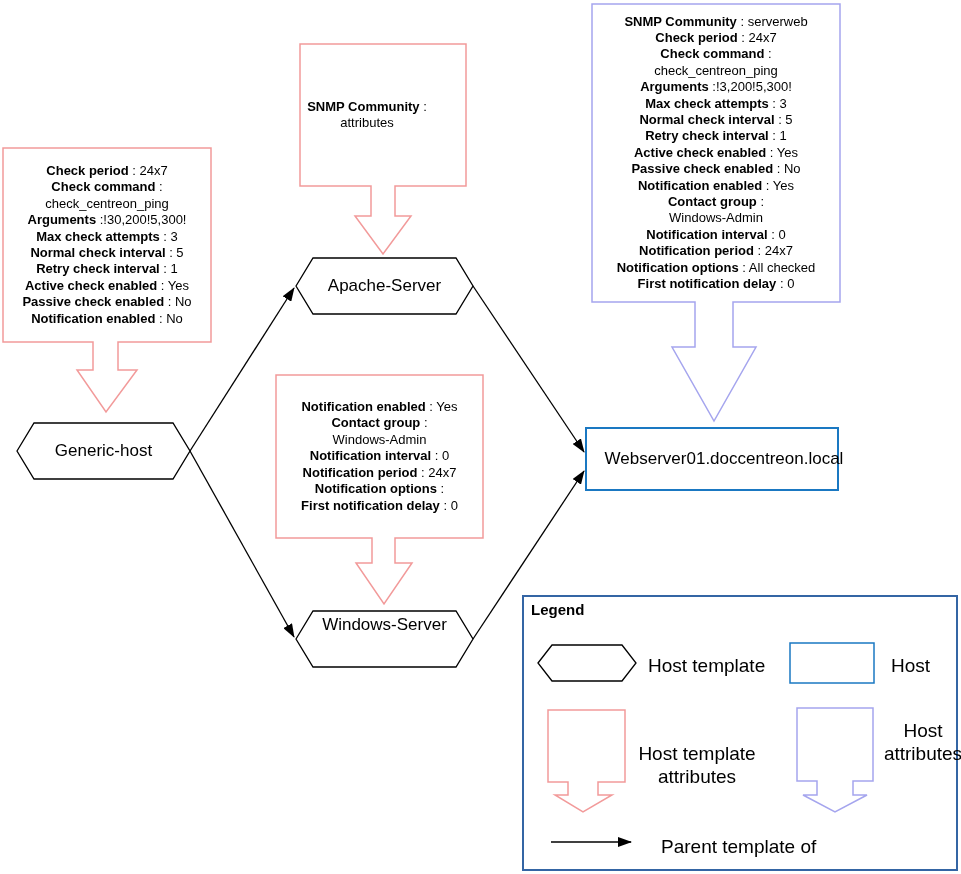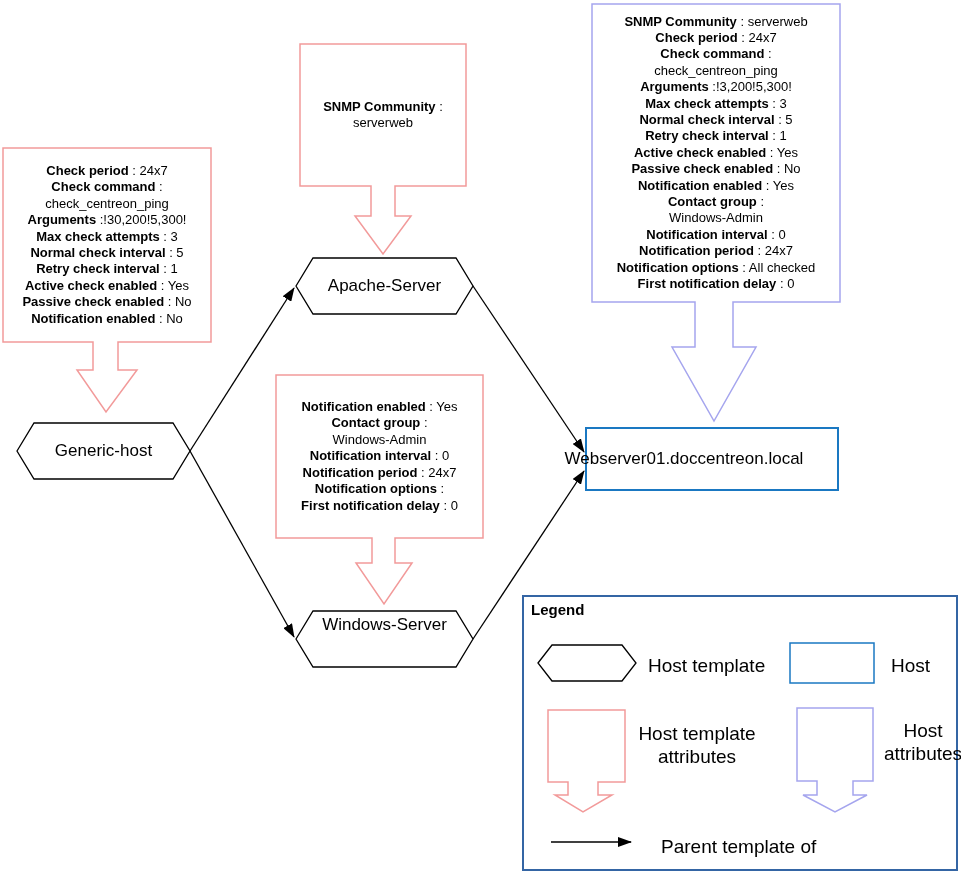--- a/index.html
+++ b/index.html
@@ -62,23 +62,23 @@
       <div class="attr-line"><b>Check command</b><span> :</span></div>
       <div class="attr-line"><span>check_centreon_ping</span></div>
       <div class="attr-line"><b>Arguments</b><span> :!30,200!5,300!</span></div>
       <div class="attr-line"><b>Max check attempts</b><span> : 3</span></div>
       <div class="attr-line"><b>Normal check interval</b><span> : 5</span></div>
       <div class="attr-line"><b>Retry check interval</b><span> : 1</span></div>
       <div class="attr-line"><b>Active check enabled</b><span> : Yes</span></div>
       <div class="attr-line"><b>Passive check enabled</b><span> : No</span></div>
       <div class="attr-line"><b>Notification enabled</b><span> : No</span></div>
     </div>
-  <div class="attr-box" style="left:300px;top:44px;width:166px;height:142px">
+  <div class="attr-box" style="left:284px;top:44px;width:166px;height:142px">
       <div class="attr-line"><b>SNMP Community</b><span> :</span></div>
-      <div class="attr-line"><span>serverweb</span></div>
+      <div class="attr-line"><span>attributes</span></div>
     </div>
   <div class="attr-box" style="left:276px;top:375px;width:207px;height:163px">
       <div class="attr-line"><b>Notification enabled</b><span> : Yes</span></div>
       <div class="attr-line"><b>Contact group</b><span> :</span></div>
       <div class="attr-line"><span>Windows-Admin</span></div>
       <div class="attr-line"><b>Notification interval</b><span> : 0</span></div>
       <div class="attr-line"><b>Notification period</b><span> : 24x7</span></div>
       <div class="attr-line"><b>Notification options</b><span> :</span></div>
       <div class="attr-line"><b>First notification delay</b><span> : 0</span></div>
     </div>
@@ -98,22 +98,22 @@
       <div class="attr-line"><span>Windows-Admin</span></div>
       <div class="attr-line"><b>Notification interval</b><span> : 0</span></div>
       <div class="attr-line"><b>Notification period</b><span> : 24x7</span></div>
       <div class="attr-line"><b>Notification options</b><span> : All checked</span></div>
       <div class="attr-line"><b>First notification delay</b><span> : 0</span></div>
     </div>
 
   <div class="node-label" style="left:17px;top:423px;width:173px;height:56px">Generic-host</div>
   <div class="node-label" style="left:296px;top:258px;width:177px;height:56px">Apache-Server</div>
   <div class="node-label" style="left:296px;top:597px;width:177px;height:56px">Windows-Server</div>
-  <div class="node-label" style="left:558px;top:428px;width:252px;height:62px">Webserver01.doccentreon.local</div>
+  <div class="node-label" style="left:598px;top:428px;width:252px;height:62px">Webserver01.doccentreon.local</div>
 
   <div class="legend-title" style="left:531px;top:601px">Legend</div>
   <div class="legend-label" style="left:648px;top:655px">Host template</div>
   <div class="legend-label" style="left:891px;top:655px">Host</div>
-  <div class="legend-label center" style="left:632px;top:722px;width:130px">Host template attributes</div>
+  <div class="legend-label center" style="left:632px;top:742px;width:130px">Host template attributes</div>
   <div class="legend-label center" style="left:868px;top:719px;width:110px">Host attributes</div>
   <div class="legend-label" style="left:661px;top:836px">Parent template of</div>
 
 </div>
 
 </body></html>

